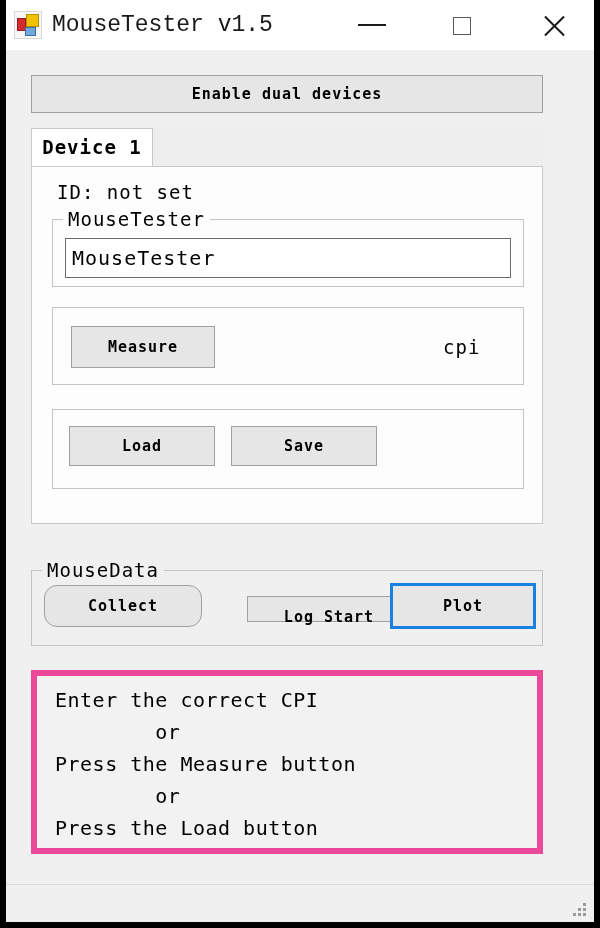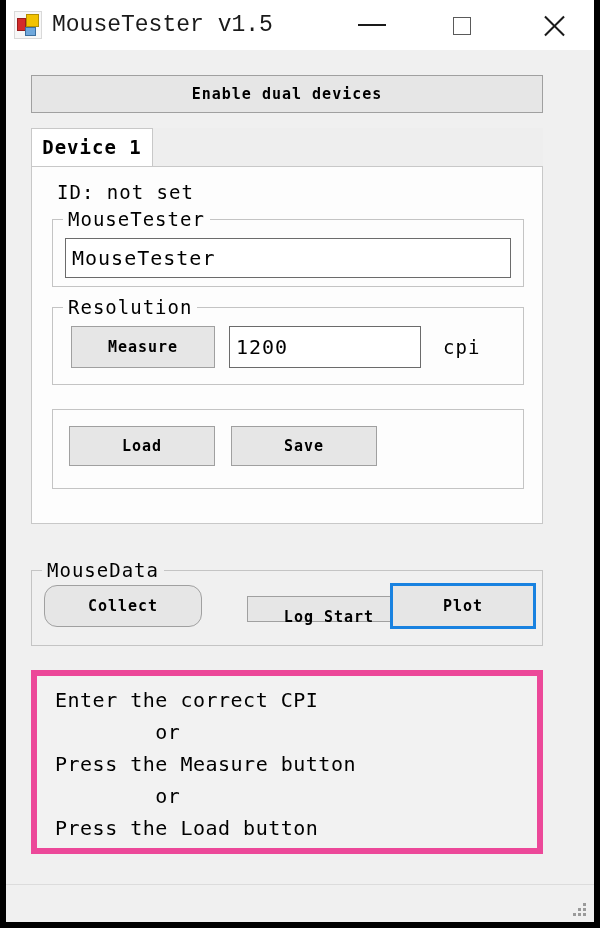--- a/index.html
+++ b/index.html
@@ -352,23 +352,21 @@
       <div class="tabpanel">
 
         <div class="id-label">ID: not set</div>
 
         <div class="group group-on-white grp-description">
           <span class="group-title">MouseTester</span>
           <input class="textbox tb-description" type="text" value="MouseTester" style="">
         </div>
 
         <div class="group group-on-white grp-resolution">
-          <span class="group-title">Resolution</span>
           <button class="btn btn-measure">Measure</button>
-          <input class="textbox tb-resolution" type="text" value="1200" style="">
           <span class="cpi-label">cpi</span>
         </div>
 
         <div class="group group-on-white grp-logfile">
           <button class="btn btn-load">Load</button>
           <button class="btn btn-save">Save</button>
         </div>
 
       </div>
     </div>

